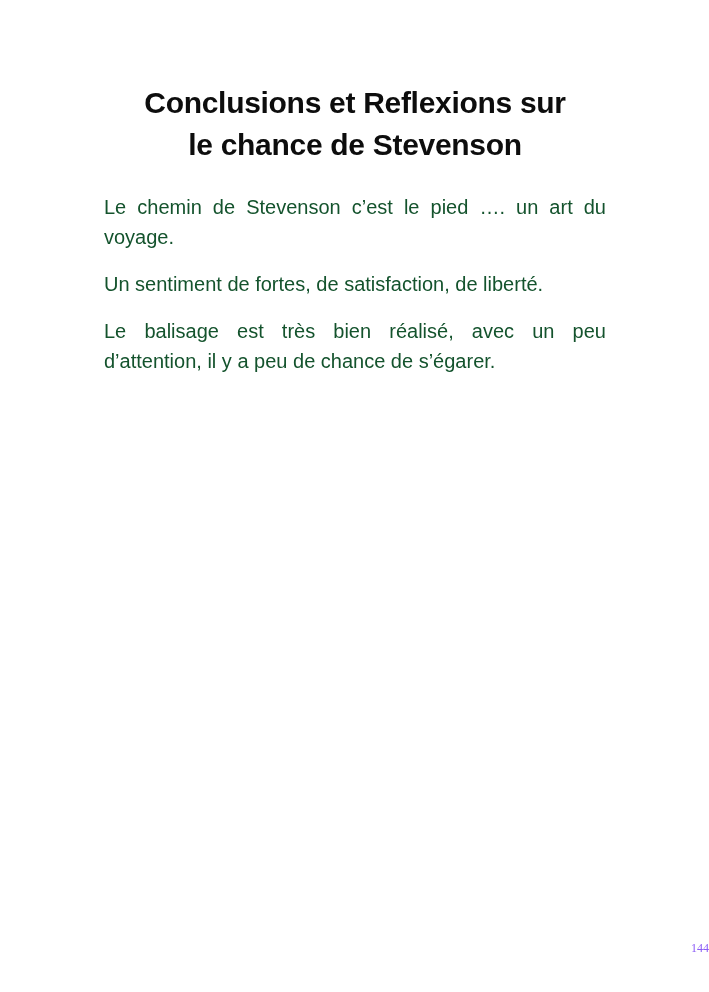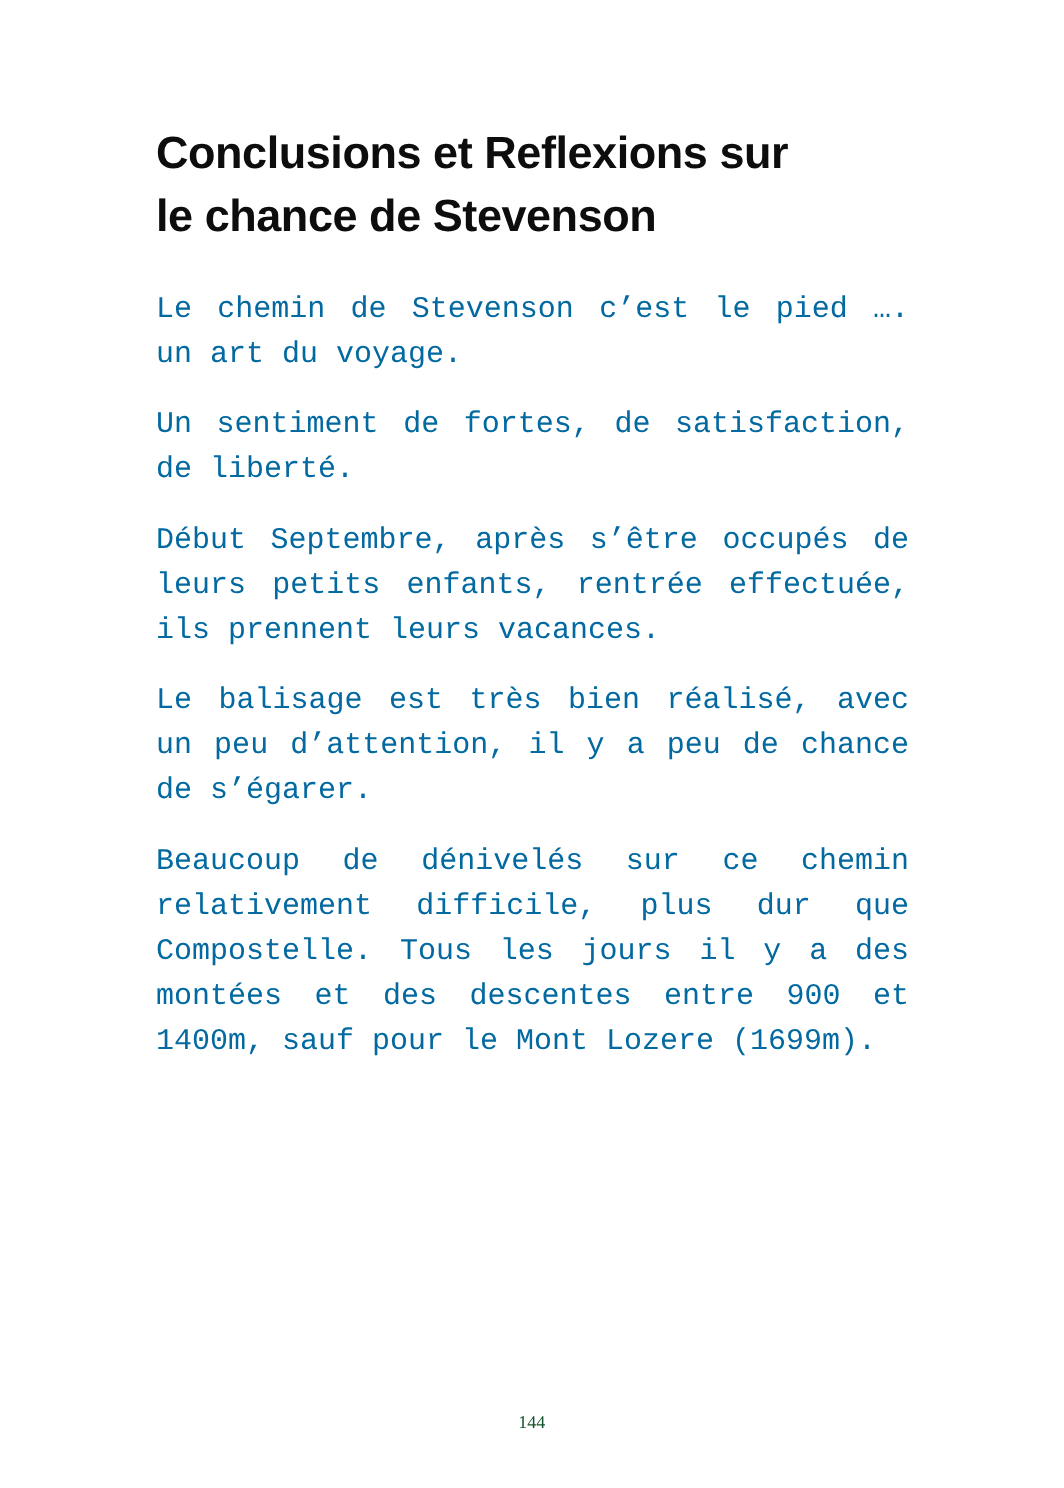--- a/index.html
+++ b/index.html
@@ -25,58 +25,57 @@
     position: absolute;
     left: 104px;
     top: 82px;
     width: 502px;
   }
   .title {
     font-family: "Liberation Sans", "DejaVu Sans", sans-serif;
     font-weight: 700;
     font-size: 30px;
     line-height: 42px;
+    text-align: center;
     color: #0d0d0d;
     letter-spacing: -0.3px;
     margin: 0 0 26px 0;
   }
   .title-line {
     display: block;
   }
   .body-paragraph {
-    font-family: Liberation Mono, monospace;
+    font-family: Liberation Sans, sans-serif;
     font-size: 20px;
     line-height: 30px;
     text-align: justify;
-    color: #0369a1;
+    color: #14532d;
     margin: 0 0 17px 0;
   }
   .body-paragraph:last-child {
     margin-bottom: 0;
   }
   .page-number {
     position: absolute;
     left: 0;
     right: 0;
     bottom: 36px;
-    text-align: center;
+    text-align: right;
     font-family: "Liberation Serif", serif;
     font-size: 12px;
-    color: #14532d;
+    color: #8b5cf6;
   }
 </style>
 </head>
 <body>
 
 <div class="page">
   <div class="content">
     <h1 class="title">
       <span class="title-line">Conclusions et Reflexions sur</span>
       <span class="title-line">le chance de Stevenson</span>
     </h1>
     <p class="body-paragraph">Le chemin de Stevenson c’est le pied …. un art du voyage.</p>
     <p class="body-paragraph">Un sentiment de fortes, de satisfaction, de liberté.</p>
-    <p class="body-paragraph">Début Septembre, après s’être occupés de leurs petits enfants, rentrée effectuée, ils prennent leurs vacances.</p>
     <p class="body-paragraph">Le balisage est très bien réalisé, avec un peu d’attention, il y a peu de chance de s’égarer.</p>
-    <p class="body-paragraph">Beaucoup de dénivelés sur ce chemin relativement difficile, plus dur que Compostelle. Tous les jours il y a des montées et des descentes entre 900 et 1400m, sauf pour le Mont Lozere (1699m).</p>
   </div>
   <div class="page-number">144</div>
 </div>
 
 </body></html>

